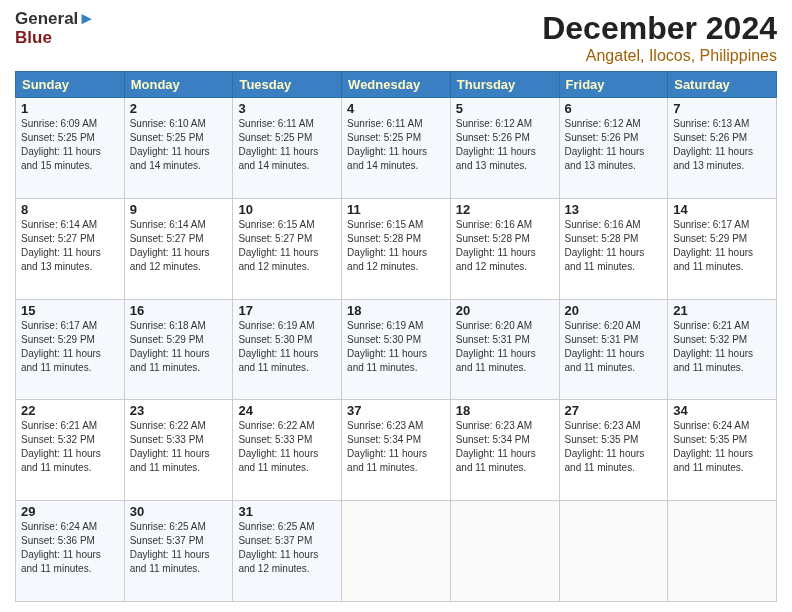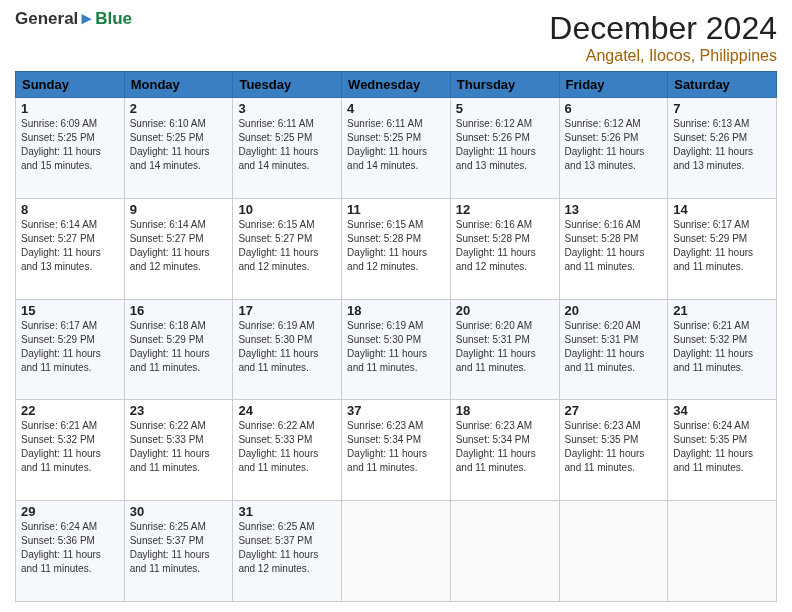--- a/index.html
+++ b/index.html
@@ -21,36 +21,36 @@
       display: flex;
       justify-content: space-between;
       align-items: flex-start;
       margin-bottom: 6px;
     }
     .title-block {
       text-align: right;
     }
     .title-block h1 {
       font-size: 32px;
-      font-weight: normal;
+      font-weight: bold;
       color: #222;
     }
     .title-block h2 {
       font-size: 16px;
       font-weight: normal;
       color: #a16207;
     }
     .calendar {
       width: 100%;
       border-collapse: collapse;
       flex: 1;
     }
     .calendar thead tr th {
       background-color: #3a7fc1;
-      color: #000000;
+      color: #fef9c3;
       font-size: 13px;
       font-weight: bold;
       text-align: left;
       padding: 5px 6px;
       border: 1px solid #2a6fa8;
     }
     .calendar tbody tr td {
       vertical-align: top;
       border: 1px solid #ccc;
       padding: 3px 5px;
@@ -86,23 +86,23 @@
       gap: 2px;
     }
   </style>
 </head>
 <body>
 
 <div class="page">
   <div class="header">
     <div class="logo-container">
   <div style="display:flex;align-items:center;gap:0;">
-    <div style="display:flex;flex-direction:row;line-height:1.1;">
+    <div style="display:flex;flex-direction:column;line-height:1.1;">
       <span style="font-size:17px;font-weight:bold;color:#333;">General<span style="color:#3a7fc1;">►</span></span>
-      <span style="font-size:17px;font-weight:bold;color:#15803d;">Blue</span>
+      <span style="font-size:17px;font-weight:bold;color:#7f1d1d;">Blue</span>
     </div>
   </div>
 </div>
     <div class="title-block">
       <h1>December 2024</h1>
       <h2>Angatel, Ilocos, Philippines</h2>
     </div>
   </div>
 
   <table class="calendar">

